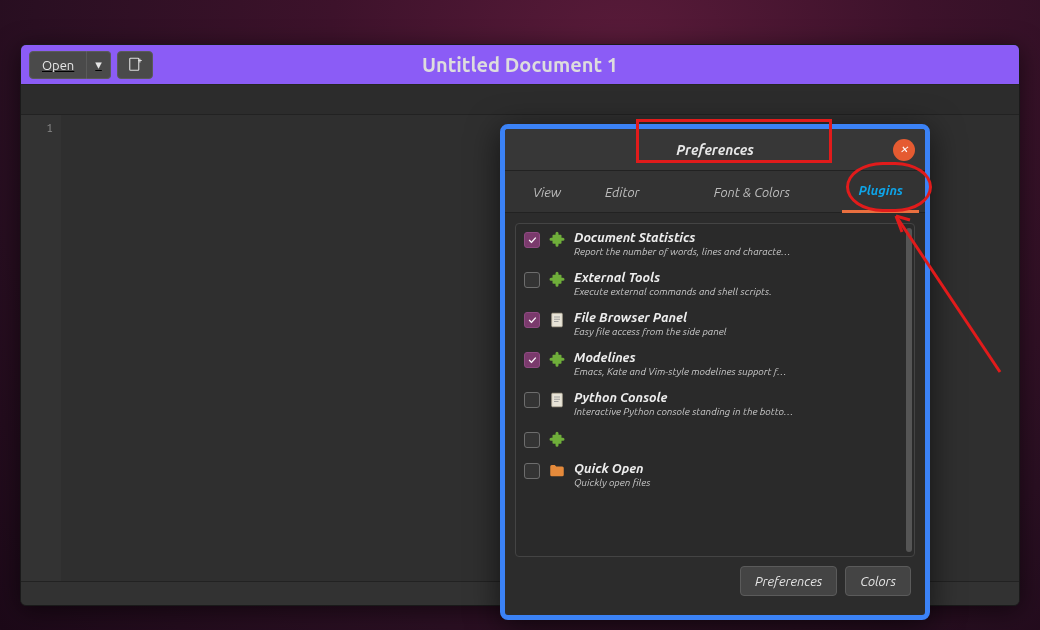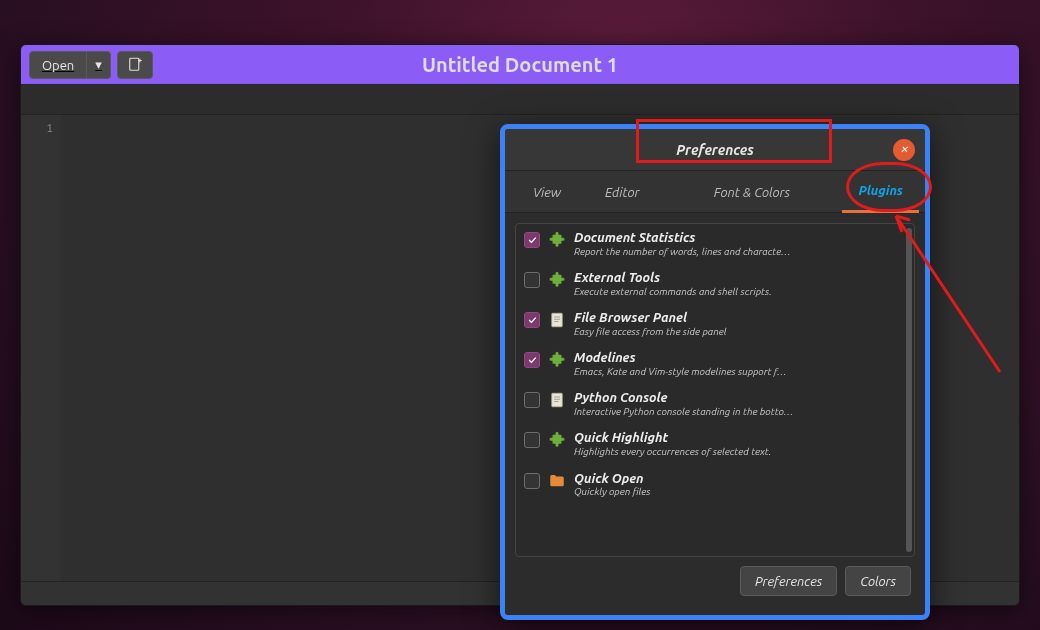--- a/index.html
+++ b/index.html
@@ -209,24 +209,20 @@
             <div class="plugin-desc">Interactive Python console standing in the botto…</div>
           </div>
         </div>
         <div class="plugin-row">
           <div class="chk"></div>
           <div class="picon">
             <svg class="icon" viewBox="0 0 24 24">
               <path fill="#6fae3a" d="M10 3a2 2 0 0 1 4 0v2h3a1 1 0 0 1 1 1v3h2a2 2 0 1 1 0 4h-2v3a1 1 0 0 1-1 1h-3v2a2 2 0 1 1-4 0v-2H7a1 1 0 0 1-1-1v-3H4a2 2 0 1 1 0-4h2V6a1 1 0 0 1 1-1h3z"></path>
             </svg>
           </div>
-          <div class="plugin-txt">
-            <div class="plugin-name">Quick Highlight</div>
-            <div class="plugin-desc">Highlights every occurrences of selected text.</div>
-          </div>
         </div>
         <div class="plugin-row">
           <div class="chk"></div>
           <div class="picon">
             <svg class="icon" viewBox="0 0 24 24">
               <path fill="#e58a3b" d="M3 6a2 2 0 0 1 2-2h4l2 2h8a2 2 0 0 1 2 2v9a2 2 0 0 1-2 2H5a2 2 0 0 1-2-2z"></path>
             </svg>
           </div>
           <div class="plugin-txt">
             <div class="plugin-name">Quick Open</div>

